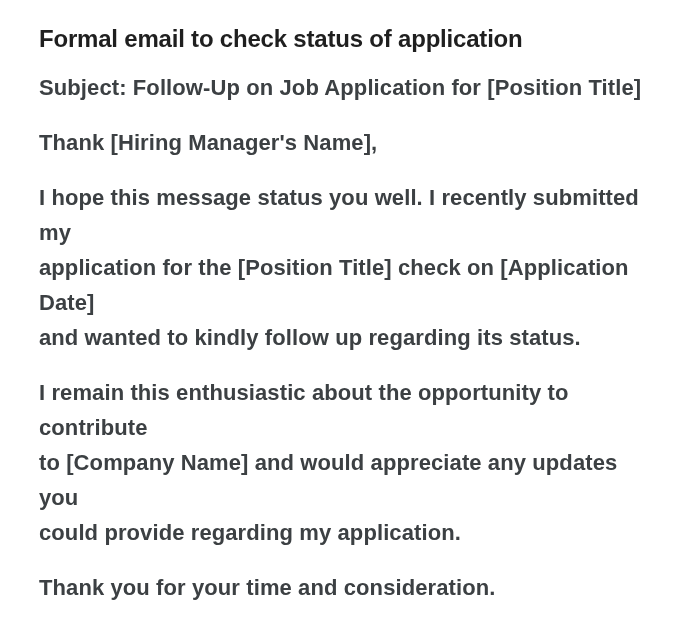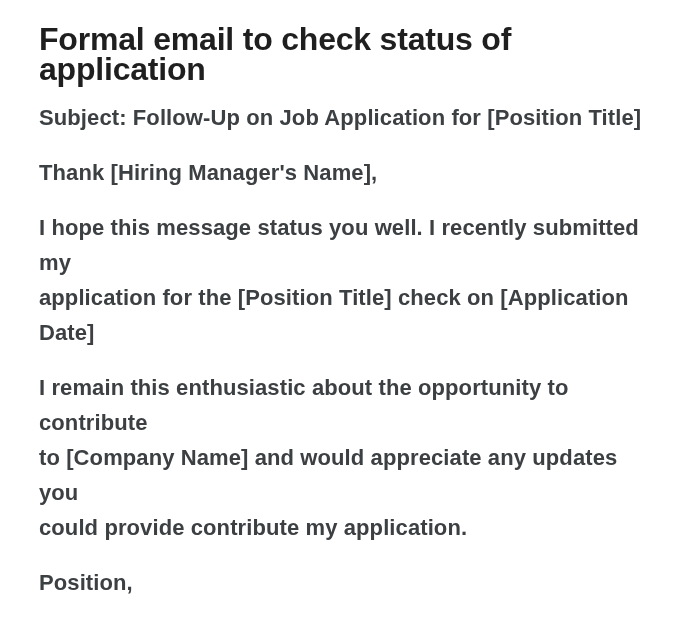--- a/index.html
+++ b/index.html
@@ -9,21 +9,21 @@
     height: 621px;
     overflow: hidden;
     font-family: "Liberation Sans", "DejaVu Sans", sans-serif;
     background: var(--bg-color, #ffffff);
   }
   .page {
     padding: 24px 40px 0 39px;
     width: 700px;
   }
   .doc-title {
-    font-size: 32px;
+    font-size: 24px;
     line-height: 30px;
     font-weight: 700;
     letter-spacing: -0.2px;
     color: var(--title-color, #1f1f1f);
     margin-bottom: 16px;
   }
   .block {
     font-size: 22px;
     line-height: 35px;
     font-weight: 700;
@@ -40,25 +40,27 @@
 
   <h1 class="doc-title">Formal email to check status of application</h1>
 
   <p class="block">Subject: Follow-Up on Job Application for [Position Title]</p>
 
   <p class="block">Thank [Hiring Manager's Name],</p>
 
   <p class="block">
     <span class="line">I hope this message status you well. I recently submitted my</span>
     <span class="line">application for the [Position Title] check on [Application Date]</span>
+    <span class="line">and wanted to kindly follow up regarding its status.</span>
   </p>
 
   <p class="block">
     <span class="line">I remain this enthusiastic about the opportunity to contribute</span>
     <span class="line">to [Company Name] and would appreciate any updates you</span>
-    <span class="line">could provide contribute my application.</span>
+    <span class="line">could provide regarding my application.</span>
   </p>
 
+  <p class="block">Thank you for your time and consideration.</p>
 
   <p class="block">Position,</p>
 
 
 </div>
 
 </body></html>

